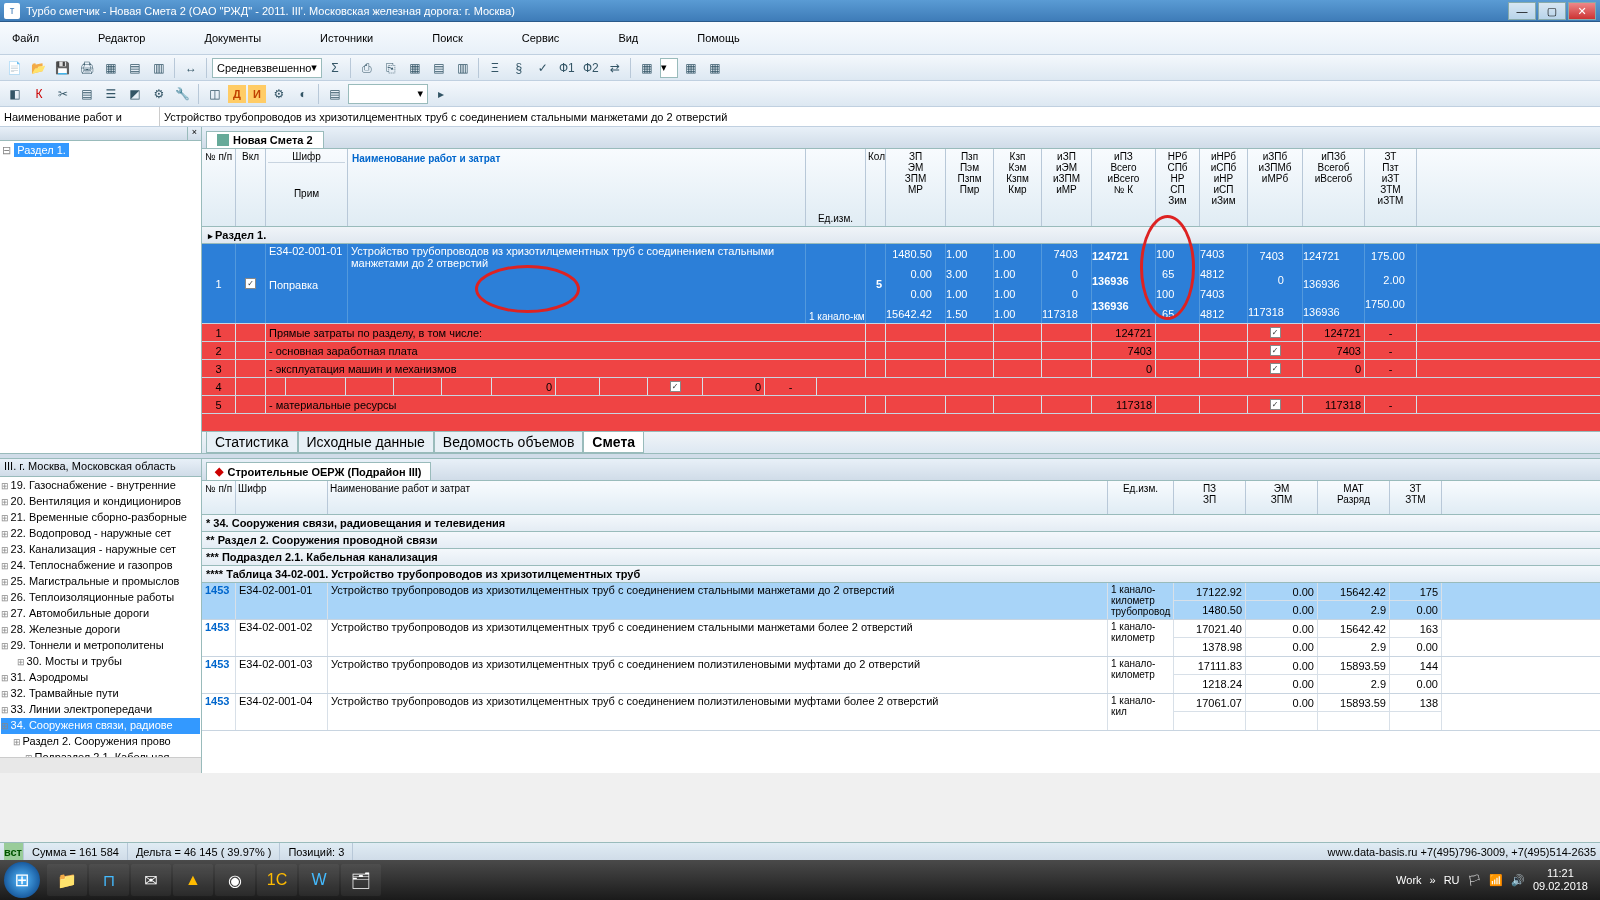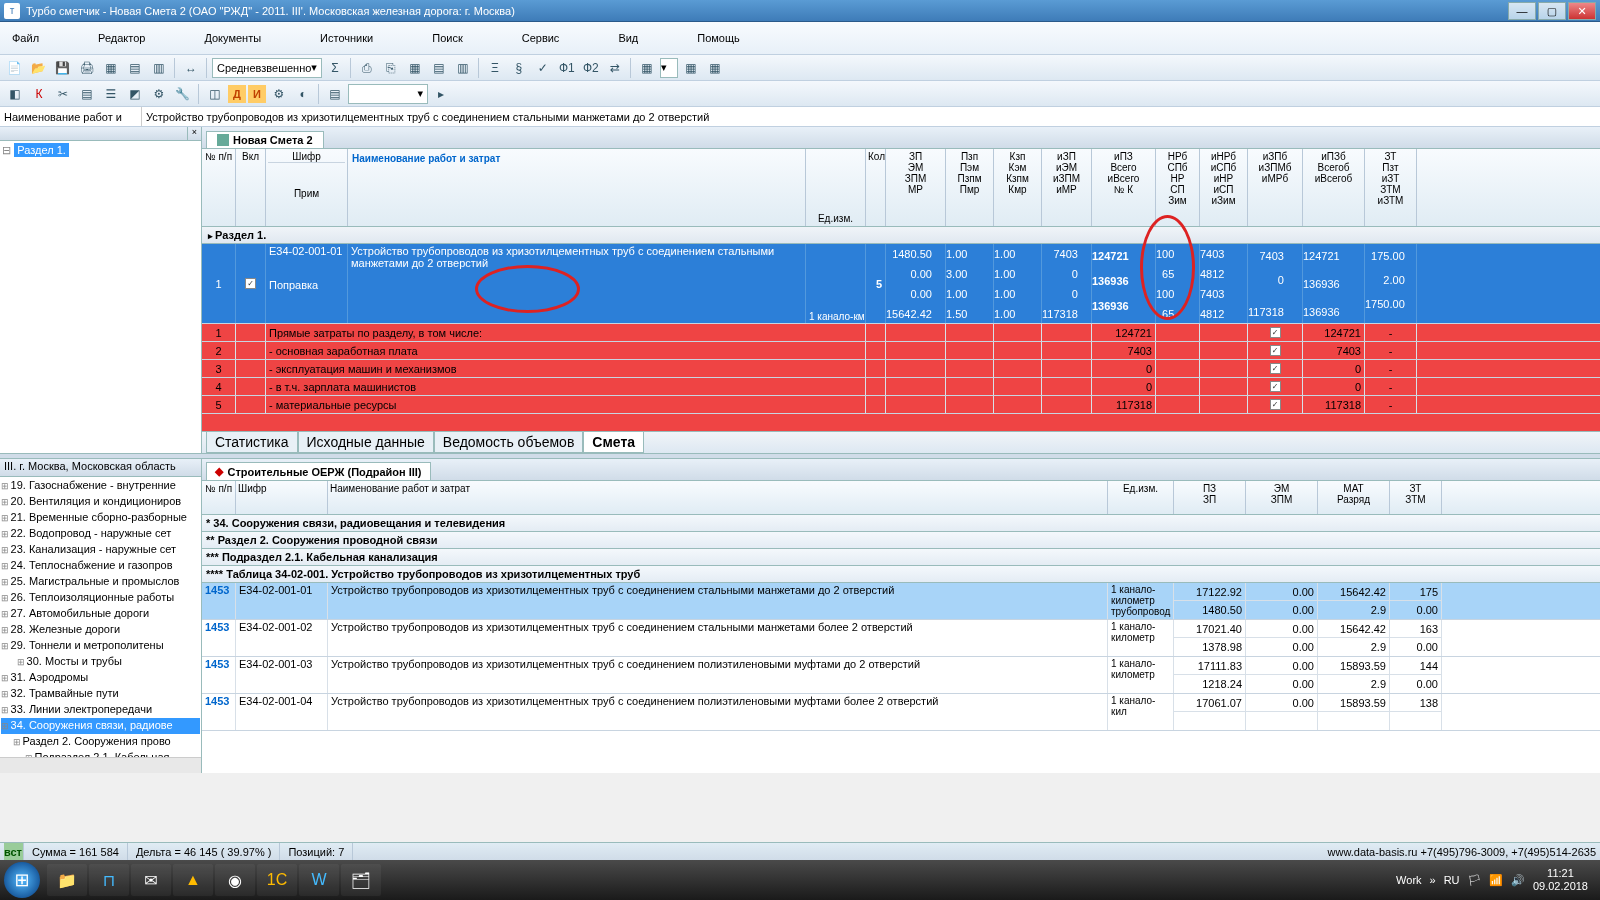--- a/index.html
+++ b/index.html
@@ -17,21 +17,21 @@
 .toolbar { height: 26px; background: linear-gradient(#f4f8fc,#dde8f2); border-bottom: 1px solid #c0d0e0; display: flex; align-items: center; padding: 0 4px; gap:2px; }
 .tbtn { width: 22px; height: 22px; border: 1px solid transparent; display:flex;align-items:center;justify-content:center; font-size:12px; color:#356;}
 .tsep{width:2px;height:20px;border-left:1px solid #b8c8d8;margin:0 2px;}
 .combo{height:20px;border:1px solid #9bb;background:#fff;padding:0 4px;display:flex;align-items:center;min-width:100px;font-size:11px;}
 .combo.small{min-width:18px;width:18px;padding:0;}
 .dlet{width:18px;height:18px;font-weight:bold;display:flex;align-items:center;justify-content:center;}
 .dlet.d{background:#ffcc66;color:#c04000;}
 .dlet.i{background:#ffcc66;color:#c04000;}
 
 .fieldbar{height:20px;background:#fff;border-bottom:1px solid #c0d0e0;display:flex;align-items:center;font-size:11px;}
-.fieldbar .lbl{width:142px;padding:0 4px;border-right:1px solid #ccc;height:100%;line-height:20px;overflow:hidden;}
+.fieldbar .lbl{width:160px;padding:0 4px;border-right:1px solid #ccc;height:100%;line-height:20px;overflow:hidden;}
 .fieldbar .val{flex:1;padding:0 4px;line-height:20px;}
 
 .mainarea{display:flex;height:326px;}
 .leftpane{width:202px;border-right:1px solid #9bb;background:#fff;position:relative;}
 .leftpane .hdr{height:14px;background:linear-gradient(#e8f0f8,#d0dce8);border-bottom:1px solid #9bb;}
 .leftpane .xb{position:absolute;top:0;right:0;width:14px;height:14px;font-size:9px;text-align:center;border-left:1px solid #9bb;}
 .treebox{padding:2px;font-size:11px;}
 .treeitem{background:#3399ff;color:#fff;padding:1px 3px;display:inline-block;}
 
 .upperright{flex:1;display:flex;flex-direction:column;background:#ef4444;}
@@ -441,21 +441,20 @@
               <div class="cell" style="width:48px"></div>
   <div class="cell c" style="width:55px">
                 <span class="chk">✓</span>
               </div>
   <div class="cell r" style="width:62px">0</div>
   <div class="cell c" style="width:52px">-</div>
             </div>
             <div class="datarow">
               <div class="cell c" style="width:34px">4</div>
   <div class="cell" style="width:30px"></div>
-  <div class="cell" style="width:600px">  - в т.ч. зарплата машинистов</div>
   <div class="cell" style="width:20px"></div>
   <div class="cell" style="width:60px"></div>
               <div class="cell" style="width:48px"></div>
               <div class="cell" style="width:48px"></div>
               <div class="cell" style="width:50px"></div>
   <div class="cell r" style="width:64px">0</div>
   <div class="cell" style="width:44px"></div>
               <div class="cell" style="width:48px"></div>
   <div class="cell c" style="width:55px">
                 <span class="chk">✓</span>
@@ -677,21 +676,21 @@
           </div>
         </div>
       </div>
   </div>
 </div>
 
 <div class="statusbar">
   <div class="sseg" style="background:#9c9;color:#050;font-weight:bold;width:20px;padding:0;text-align:center">вст</div>
   <div class="sseg">Сумма = 161 584</div>
   <div class="sseg">Дельта = 46 145 ( 39.97% )</div>
-  <div class="sseg">Позиций: 7</div>
+  <div class="sseg">Позиций: 3</div>
   <div class="flex1"></div>
   <div>www.data-basis.ru  +7(495)796-3009, +7(495)514-2635</div>
 </div>
 
 <div class="taskbar">
   <div class="startorb">⊞</div>
   <div class="tbicon">📁</div>
   <div class="tbicon" style="color:#4bf">⊓</div>
   <div class="tbicon">✉</div>
   <div class="tbicon" style="color:#fb0">▲</div>

